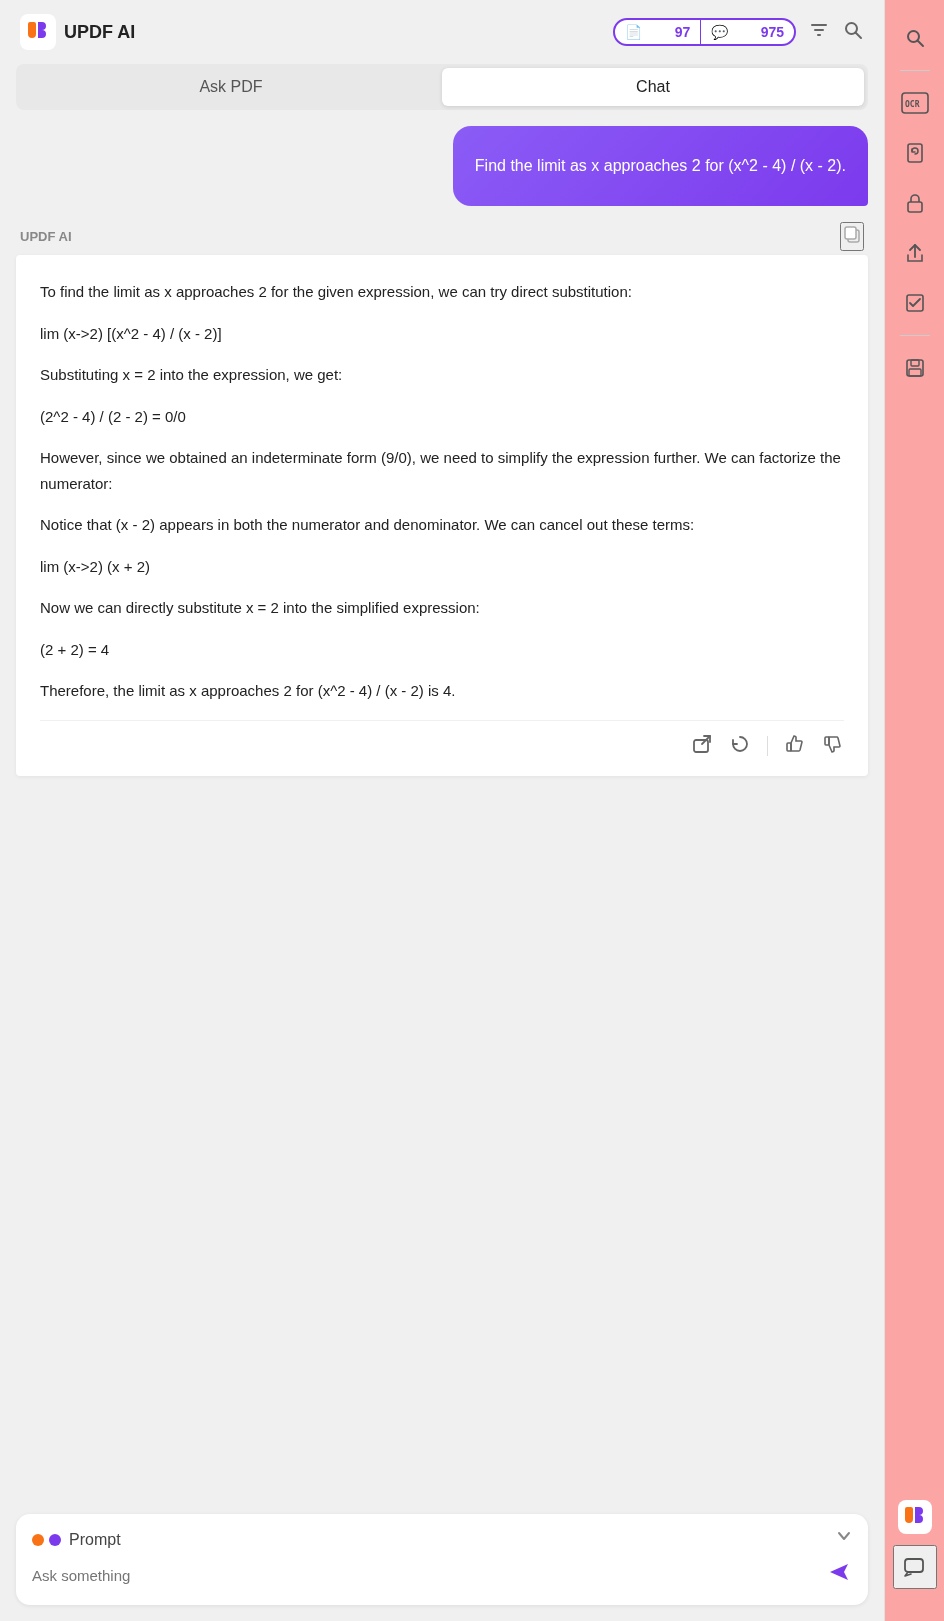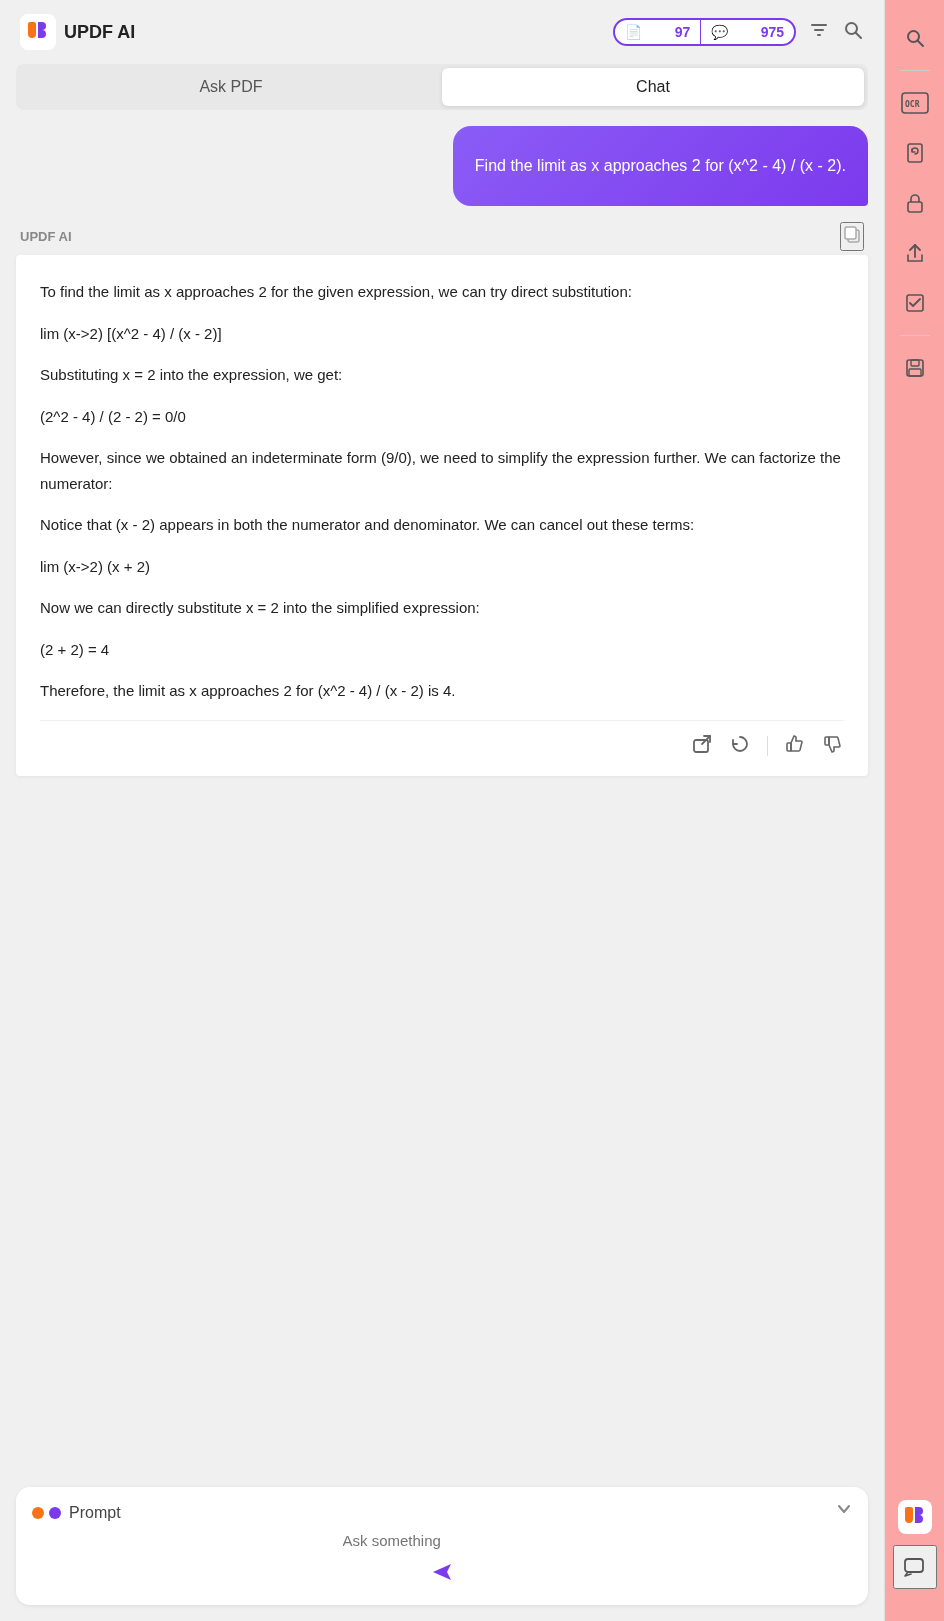--- a/index.html
+++ b/index.html
@@ -215,21 +215,20 @@
     .prompt-label {
       font-size: 16px;
       font-weight: 500;
       color: #444;
       margin-left: 8px;
     }
     .prompt-input-row {
       display: flex;
       align-items: center;
       gap: 10px;
-      flex-direction: column;
     }
     .prompt-input {
       flex: 1;
       border: none;
       outline: none;
       font-size: 15px;
       color: #999;
       background: transparent;
     }
     .send-btn {

